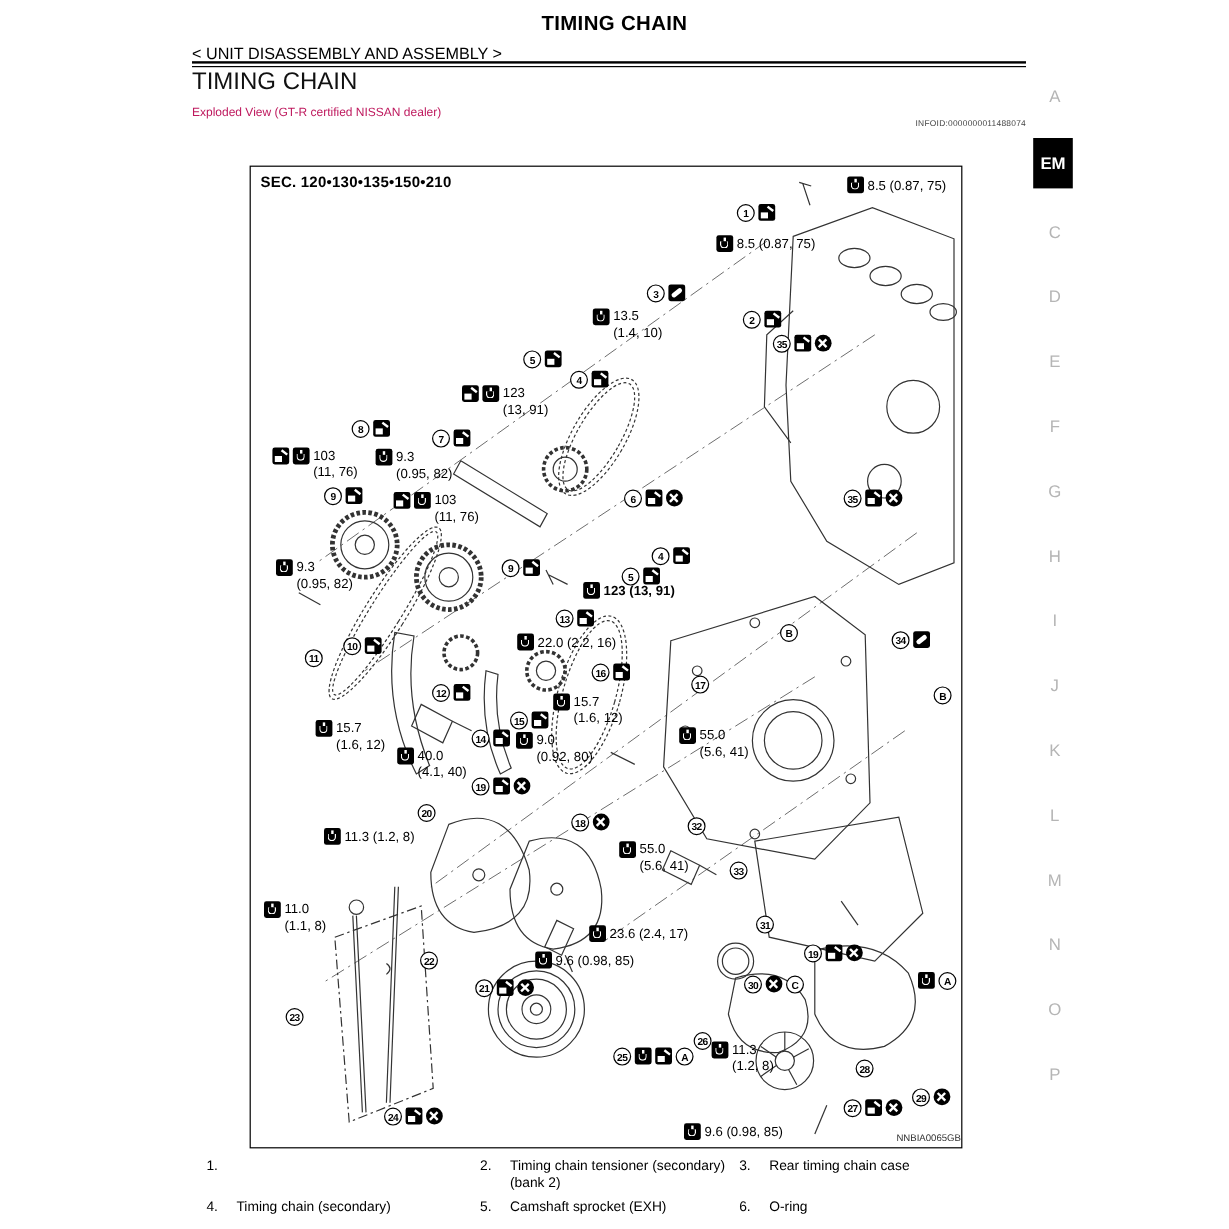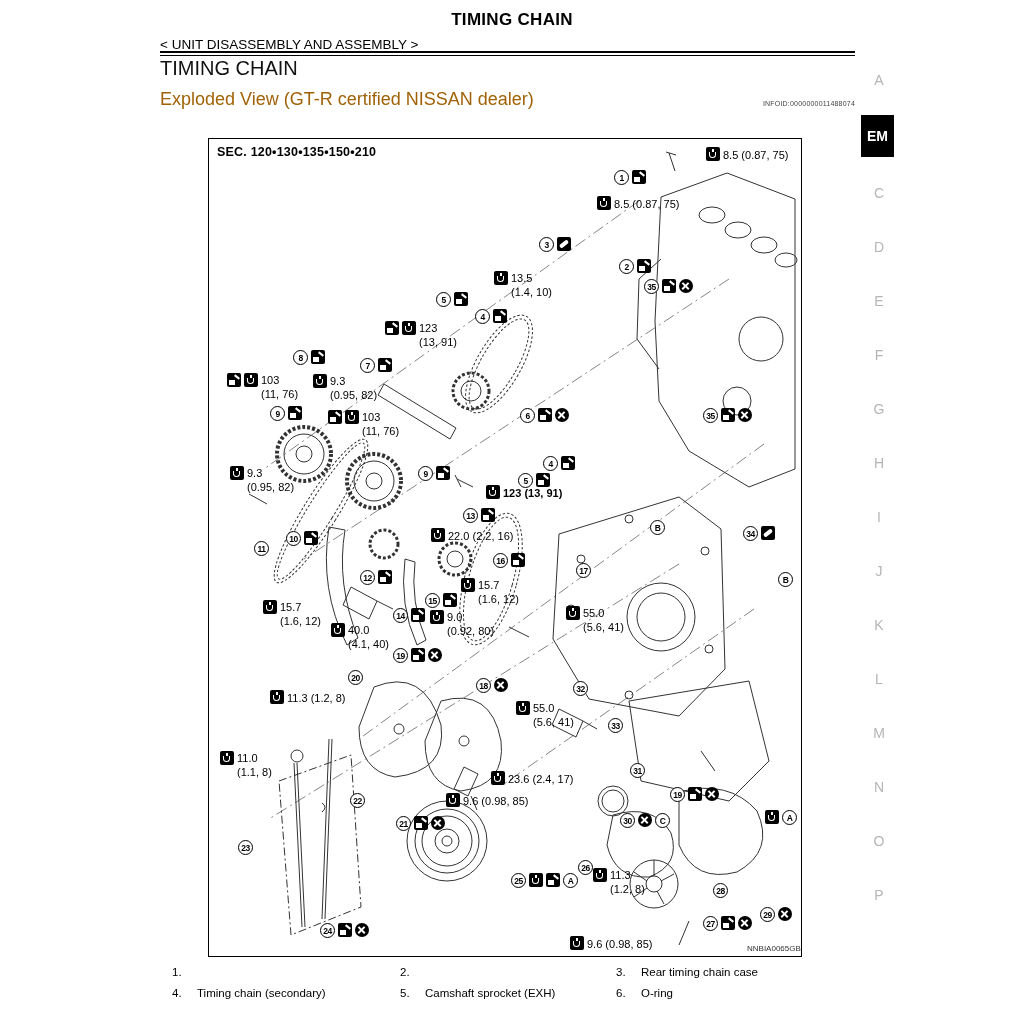--- a/index.html
+++ b/index.html
@@ -7,21 +7,21 @@
     width:1024px;height:1024px;position:relative;background:#fff;
     font-family:"Liberation Sans",sans-serif;color:#000;overflow:hidden;
   }
   
   .page-title{position:absolute;top:10px;left:0;width:1024px;text-align:center;
     font-size:17px;font-weight:bold;letter-spacing:.3px;}
   .section-crumb{position:absolute;top:37px;left:160px;font-size:13.5px;font-weight:500;}
   .double-rule{position:absolute;top:51px;left:160px;width:695px;height:2px;
     border-top:2.5px solid #000;border-bottom:1px solid #000;}
   .h1{position:absolute;top:57px;left:160px;font-size:20px;font-weight:400;color:#111;}
-  .h2{position:absolute;top:89px;left:160px;font-size:18px;font-weight:400;color:#a16207;}
+  .h2{position:absolute;top:89px;left:160px;font-size:10px;font-weight:400;color:#be185d;}
   .infoid{position:absolute;top:100px;left:655px;width:200px;text-align:right;
     font-size:7px;color:#444;letter-spacing:.2px;}
   
   .sidebar{position:absolute;left:860px;top:0;width:38px;height:1024px;}
   .side-letter{position:absolute;left:0;width:38px;text-align:center;
     font-size:14px;color:#b5b5b5;}
   .side-active{position:absolute;left:1px;width:33px;height:42px;background:#000;
     color:#fff;font-weight:bold;font-size:14px;display:flex;align-items:center;
     justify-content:center;}
   
@@ -204,21 +204,21 @@
         <span class="atext">8.5 (0.87, 75)</span>
       </div>
       <div class="ann" style="left: 330px; top: 98px;">
         <span class="cnum">3</span>
         <span class="ic ic-sealant"></span>
       </div>
       <div class="ann" style="left: 410px; top: 120px;">
         <span class="cnum">2</span>
         <span class="ic ic-lube"></span>
       </div>
-      <div class="ann" style="left: 285px; top: 118px; margin-top: 14px;">
+      <div class="ann" style="left: 285px; top: 118px;">
         <span class="ic ic-torque"></span>
         <span class="alines">
           <span>13.5</span>
           <span>(1.4, 10)</span>
         </span>
       </div>
       <div class="ann" style="left: 435px; top: 140px;">
         <span class="cnum">35</span>
         <span class="ic ic-lube"></span>
         <span class="ic ic-replace"></span>
@@ -497,20 +497,21 @@
       </div>
     </div>
 </div>
 
 <div class="legend">
     <div class="legend-cell">
       <span class="legend-num">1.</span>
     </div>
     <div class="legend-cell">
       <span class="legend-num">2.</span>
+      <span class="legend-text">Timing chain tensioner (secondary) (bank 2)</span>
     </div>
     <div class="legend-cell">
       <span class="legend-num">3.</span>
       <span class="legend-text">Rear timing chain case</span>
     </div>
     <div class="legend-cell">
       <span class="legend-num">4.</span>
       <span class="legend-text">Timing chain (secondary)</span>
     </div>
     <div class="legend-cell">

